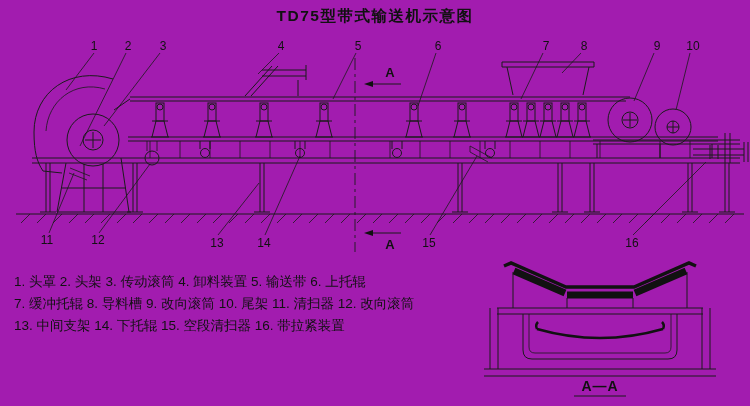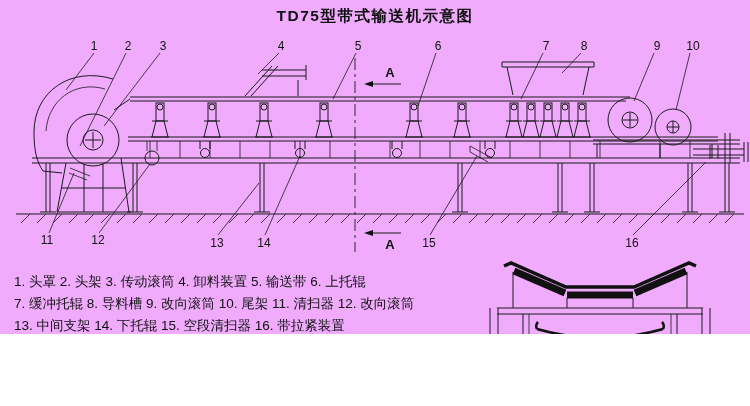--- a/index.html
+++ b/index.html
@@ -1,16 +1,16 @@
 <!DOCTYPE html>
 <html><head>
 <meta charset="utf-8">
 <style>
   html,body{margin:0;padding:0;background:#fff;}
-  .page{position:relative;width:750px;height:334px;background:#f0abfc;overflow:hidden;}
+  .page{position:relative;width:750px;height:406px;background:#a21caf;overflow:hidden;}
   svg{display:block;}
   .ln{stroke:#1b1b1b;stroke-width:1;fill:none;}
   .thin{stroke:#1b1b1b;stroke-width:.8;fill:none;}
   .dash{stroke:#1b1b1b;stroke-width:.9;fill:none;stroke-dasharray:12 4 3 4;}
   .blk{stroke:#111;fill:none;}
   .fillb{fill:#111;stroke:none;}
   text{fill:#111;font-family:"Liberation Sans","DejaVu Sans",sans-serif;}
   .num{font-size:12px;}
   .cn{font-size:13.5px;}
   .title{font-size:15.5px;font-weight:bold;letter-spacing:1.5px;}

